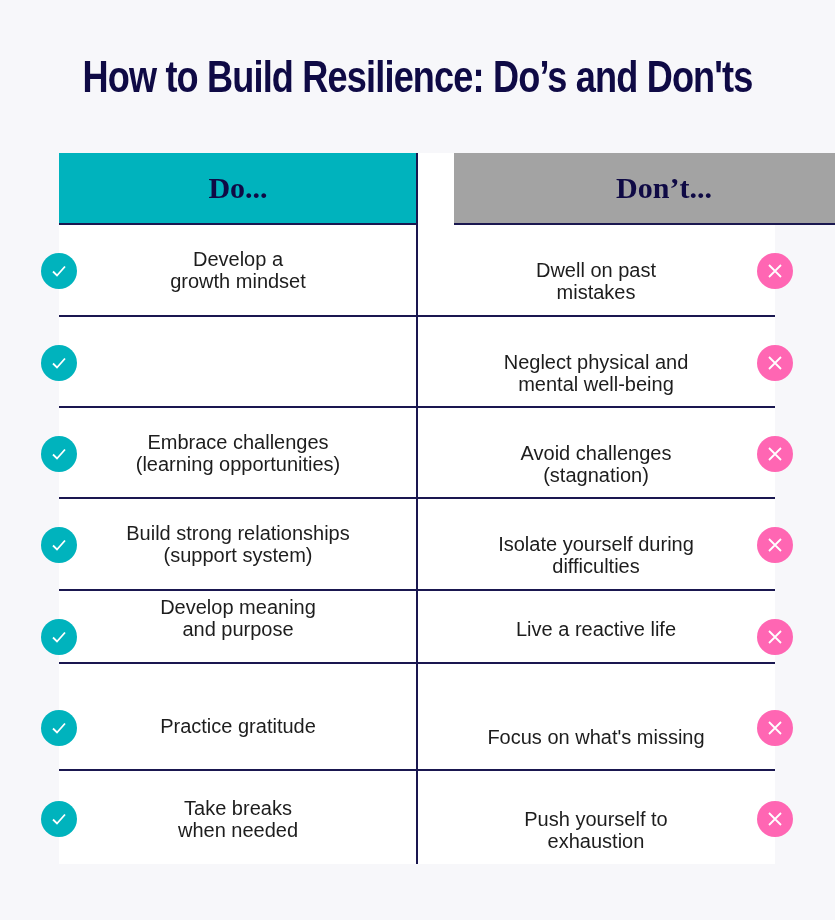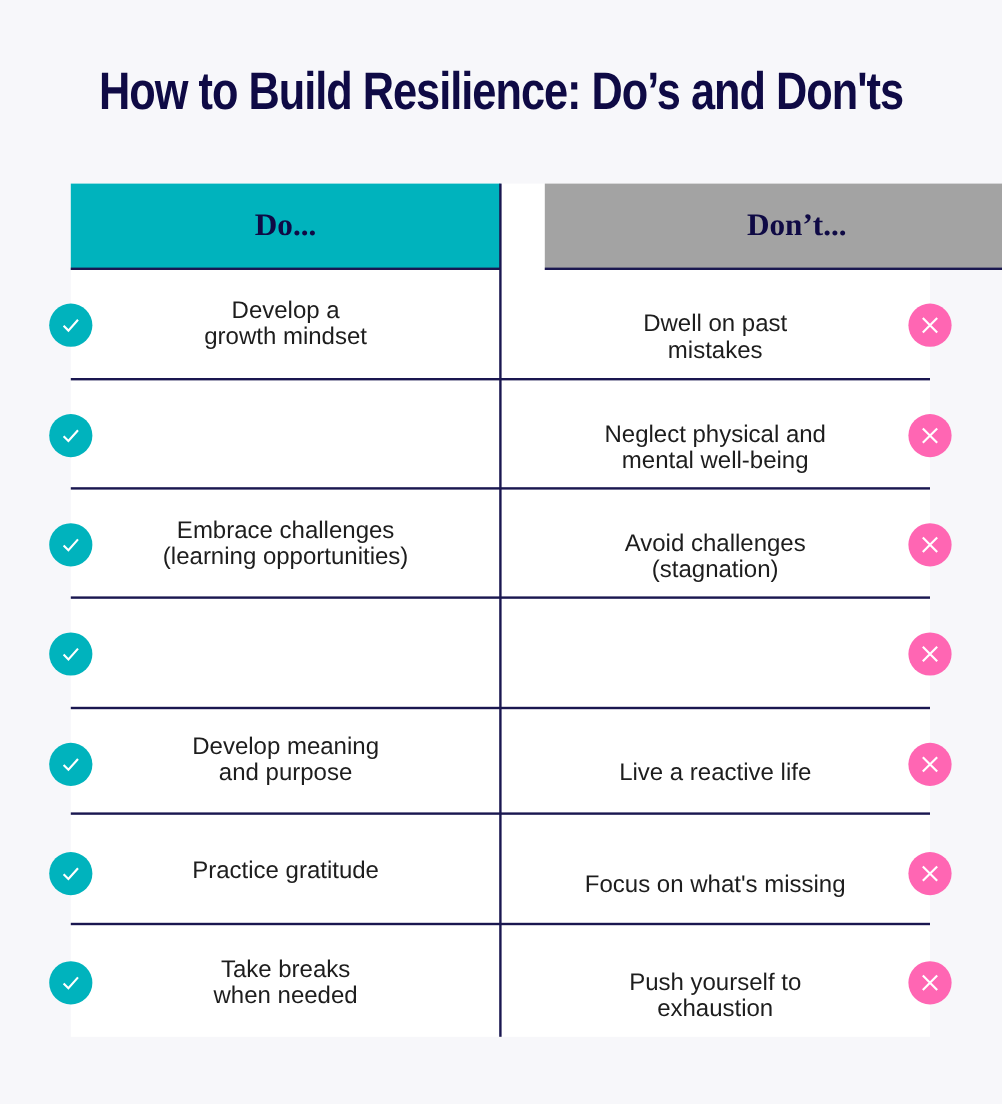--- a/index.html
+++ b/index.html
@@ -1,19 +1,19 @@
 <!DOCTYPE html>
 <html><head>
 <meta charset="utf-8">
 <style>
   html,body{margin:0;padding:0;}
   body{width:835px;height:920px;background:#f7f7fa;position:relative;overflow:hidden;font-family:"Liberation Sans",sans-serif;}
   .title{position:absolute;left:0;top:52px;width:835px;text-align:center;font-family:"Liberation Sans",sans-serif;font-weight:bold;font-size:44px;color:#0f0a45;letter-spacing:-1px;transform:scaleX(0.82);transform-origin:center;}
   .table{position:absolute;left:59px;top:153px;width:716px;height:711px;background:#fff;}
-  .hdr{position:absolute;top:0;height:72px;display:flex;align-items:center;justify-content:center;font-family:"Liberation Serif",serif;font-weight:bold;font-size:26px;color:#0f0a45;border-bottom:2px solid #1a1750;box-sizing:border-box;}
+  .hdr{position:absolute;top:0;height:72px;display:flex;align-items:center;justify-content:center;font-family:"Liberation Serif",serif;font-weight:bold;font-size:30px;color:#0f0a45;border-bottom:2px solid #1a1750;box-sizing:border-box;}
   .hdr.do{left:0;width:358px;background:#00b3bd;}
   .hdr.dont{left:358px;width:420px;background:#a3a3a3;margin-left:37px;}
   .vline{position:absolute;left:357px;top:0;width:2px;height:711px;background:#1a1750;}
   .row{position:absolute;left:0;width:716px;box-sizing:border-box;}
   .row.sep{border-bottom:2px solid #1a1750;}
   .cell{position:absolute;top:0;width:358px;height:100%;display:flex;align-items:center;justify-content:center;text-align:center;font-size:20px;line-height:22px;color:#1d1d1d;white-space:pre-line;}
   .cell.l{left:0;} .cell.r{left:358px;margin-top:11px;}
   .icon{position:absolute;width:36px;height:36px;border-radius:50%;display:flex;align-items:center;justify-content:center;}
   .icon.check{background:#00b3bd;left:41px;}
   .icon.x{background:#ff66b3;left:757px;}
@@ -37,22 +37,26 @@
         <div class="cell r">Neglect physical and
 mental well-being</div>
       </div>
       <div class="row sep" style="top: 255px; height: 91px; text-decoration: underline;">
         <div class="cell l">Embrace challenges
 (learning opportunities)</div>
         <div class="cell r">Avoid challenges
 (stagnation)</div>
       </div>
       <div class="row sep" style="top: 346px; height: 92px;">
+        <div class="cell l">Build strong relationships
+(support system)</div>
+        <div class="cell r">Isolate yourself during
+difficulties</div>
       </div>
-      <div class="row sep" style="top: 435px; height: 91px;">
+      <div class="row sep" style="top: 420px; height: 91px;">
         <div class="cell l">Develop meaning
 and purpose</div>
         <div class="cell r">Live a reactive life</div>
       </div>
       <div class="row sep" style="top: 529px; height: 89px;">
         <div class="cell l">Practice gratitude</div>
         <div class="cell r">Focus on what's missing</div>
       </div>
       <div class="row" style="top: 620px; height: 91px;">
         <div class="cell l">Take breaks

